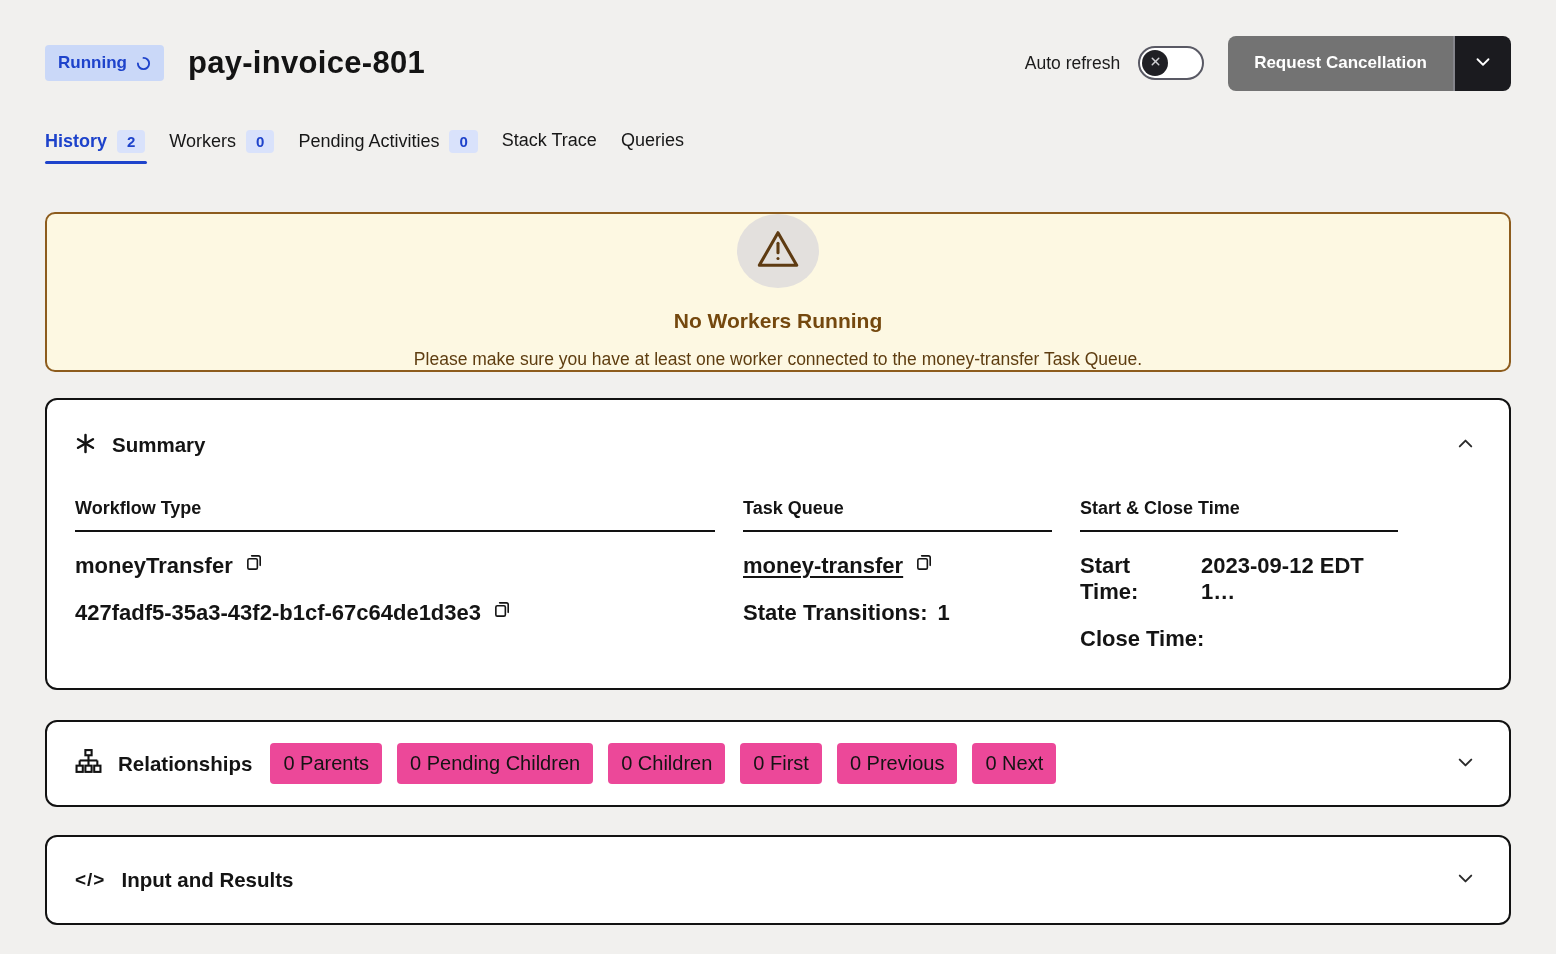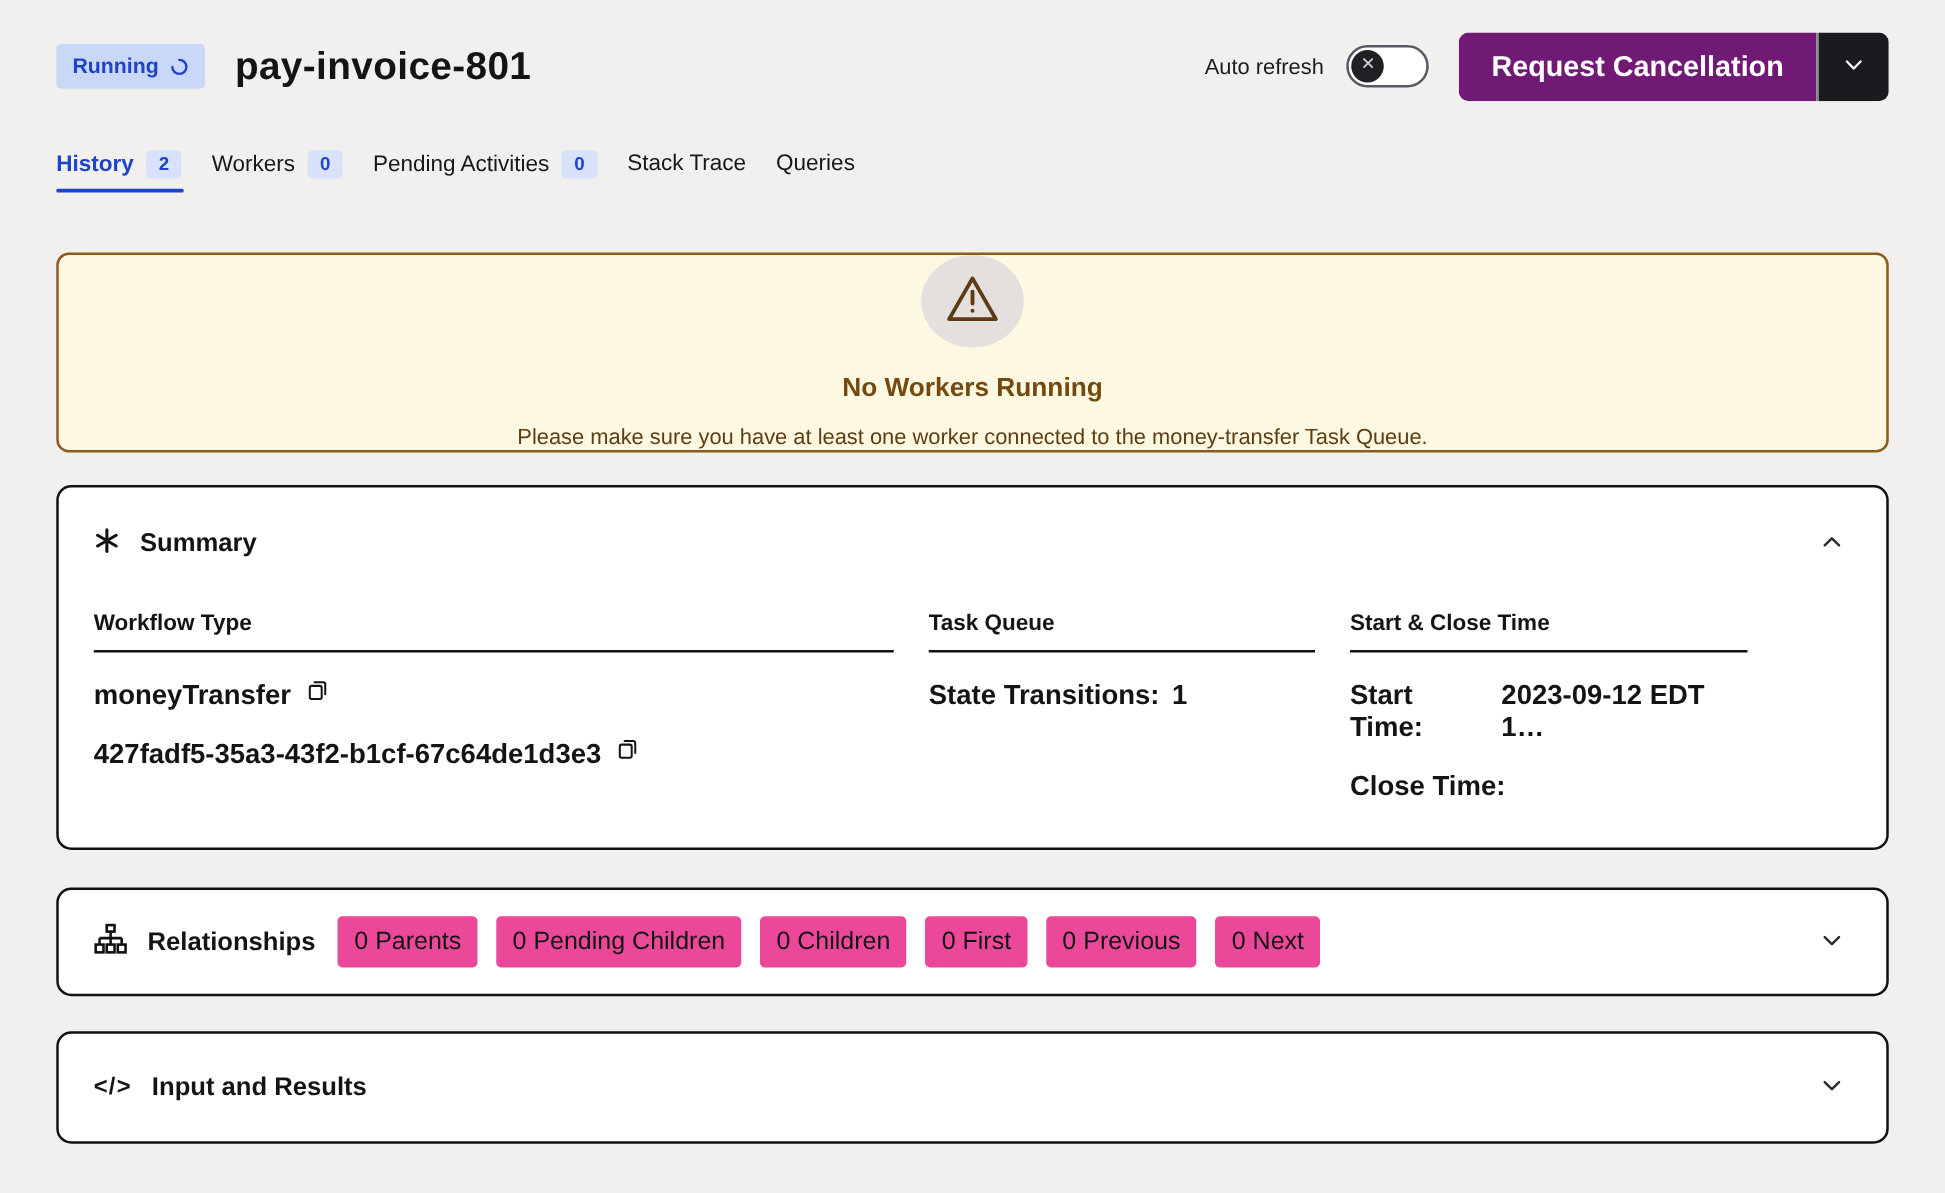--- a/index.html
+++ b/index.html
@@ -3,21 +3,21 @@
 <meta charset="utf-8">
 <style>
   * { margin:0; padding:0; box-sizing:border-box; }
   html,body { width:1556px; height:954px; }
   body {
     background:#f1f0ee;
     font-family:"Liberation Sans","DejaVu Sans",sans-serif;
     color:#141414;
     overflow:hidden;
   }
-  .page { padding:24px 45px 0; }
+  .page { padding:34px 45px 0; }
 
   
   .header-row { display:flex; align-items:center; height:58px; }
   .status-badge {
     display:inline-flex; align-items:center; gap:9px;
     background:#cad8f8; color:#1e43cb;
     font-weight:700; font-size:17px;
     padding:8px 13px; border-radius:4px;
   }
   .status-badge svg { display:block; }
@@ -27,21 +27,21 @@
   .toggle {
     width:66px; height:34px; border:2px solid #595964; border-radius:18px;
     background:#ffffff; position:relative; cursor:pointer;
   }
   .toggle-knob {
     position:absolute; left:2px; top:2px; width:26px; height:26px; border-radius:50%;
     background:#202025; display:flex; align-items:center; justify-content:center;
   }
   .split-button { margin-left:24px; display:flex; height:55px; border-radius:8px; overflow:hidden; }
   .split-main {
-    background:#701a75; color:#fff; font-size:23px; font-weight:600;
+    background:#737373; color:#fff; font-size:17px; font-weight:600;
     padding:0 26px; display:flex; align-items:center; border:none; cursor:pointer;
     font-family:inherit;
   }
   .split-divider { width:2px; background:#85858b; }
   .split-caret {
     background:#1b1b1f; width:56px; display:flex; align-items:center; justify-content:center;
     border:none; cursor:pointer;
   }
 
   
@@ -215,20 +215,31 @@
                 <rect x="3" y="6" width="10" height="11" rx="1.5"></rect>
                 <path d="M7 3 h7.2 A1.8 1.8 0 0 1 16 4.8 V 13"></path>
               </svg>
             </span>
           </button>
         </div>
       </div>
 
       <div>
         <div class="sum-col-header">Task Queue</div>
+        <div class="sum-row">
+          <a href="#" class="tq-link">money-transfer</a>
+          <button class="copy-btn">
+            <span>
+              <svg width="19" height="19" viewBox="0 0 20 20" fill="none" stroke="#141414" stroke-width="1.7" stroke-linecap="round" stroke-linejoin="round">
+                <rect x="3" y="6" width="10" height="11" rx="1.5"></rect>
+                <path d="M7 3 h7.2 A1.8 1.8 0 0 1 16 4.8 V 13"></path>
+              </svg>
+            </span>
+          </button>
+        </div>
         <div class="sum-row kv">
           <span>State Transitions:</span>
           <span>1</span>
         </div>
       </div>
 
       <div>
         <div class="sum-col-header">Start &amp; Close Time</div>
         <div class="sum-row kv">
           <span>Start Time:</span>

